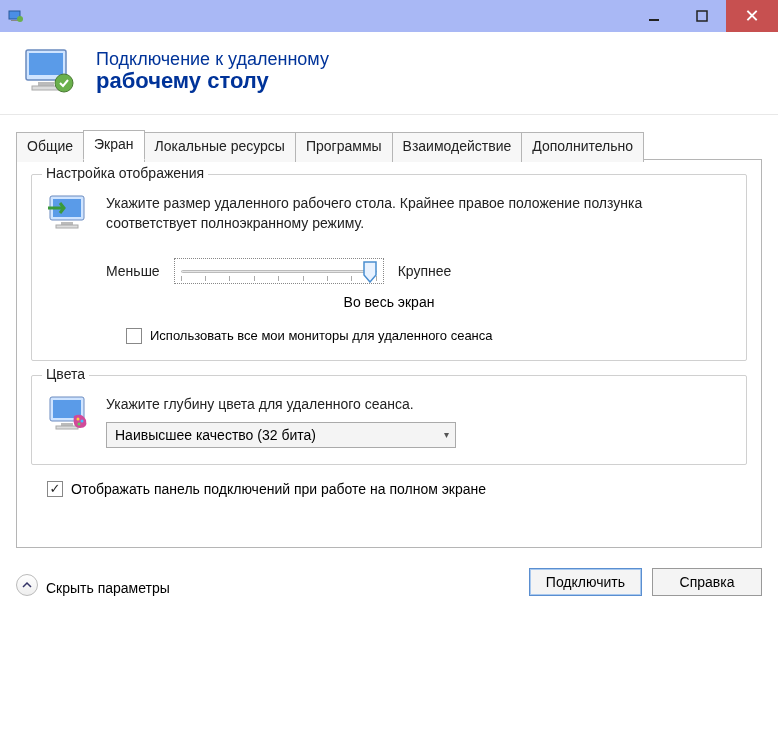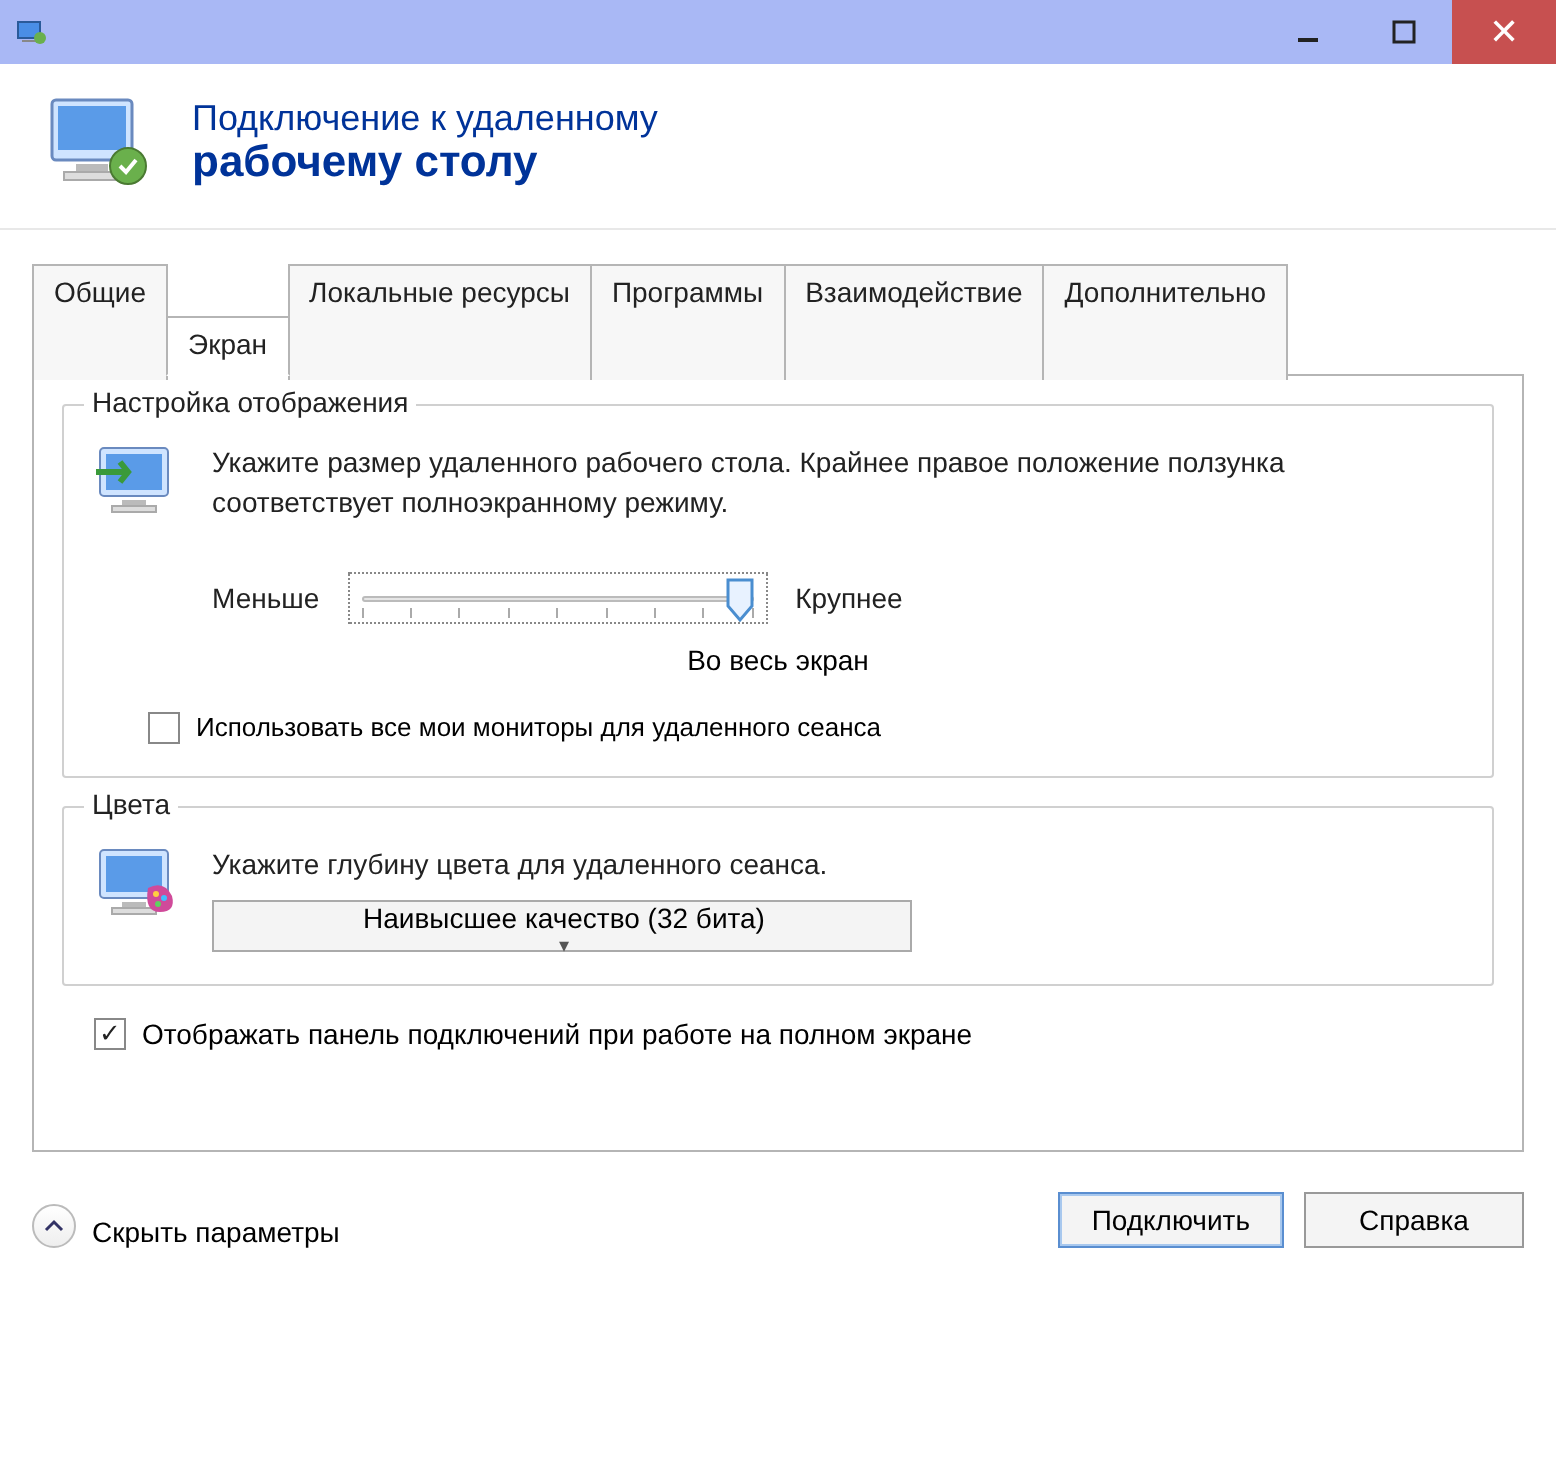--- a/index.html
+++ b/index.html
@@ -73,21 +73,20 @@
       color: #222;
       margin-right: -1px;
       position: relative;
     }
     .tab.active {
       background: #fff;
       border-bottom: 1px solid #fff;
       z-index: 3;
       top: 0;
       padding-bottom: 7px;
-      margin-top: 28px;
     }
     .tab:not(.active){ top: 2px; }
     .tabpanel {
       border: 1px solid #b5b5b5;
       background: #fff;
       padding: 14px 14px 10px 14px;
       position: relative;
       z-index: 1;
     }
     .groupbox {
@@ -144,21 +143,21 @@
       width: 14px; height: 22px;
     }
     .slider-caption {
       text-align: center;
       margin: 10px 0 0 0;
       font-size: 14px;
     }
     .checkbox-row {
       display: flex;
       align-items: center;
-      margin: 18px 0 0 28px;
+      margin: 18px 0 0 80px;
       gap: 8px;
     }
     .checkbox {
       width: 16px; height: 16px;
       border: 1px solid #888;
       background: #fff;
       display: flex; align-items: center; justify-content: center;
       flex-shrink: 0;
     }
     .checkbox.checked::after {
@@ -171,21 +170,20 @@
       margin: 8px 0 0 0;
       width: 350px;
       height: 26px;
       border: 1px solid #aaa;
       background: #f4f4f4;
       display: flex;
       align-items: center;
       justify-content: space-between;
       padding: 0 6px 0 8px;
       font-size: 14px;
-      flex-direction: column;
     }
     .select-arrow { font-size: 10px; color: #555; }
     .bottom-check {
       display: flex;
       align-items: center;
       gap: 8px;
       margin: 16px 0 40px 16px;
       font-size: 14px;
     }
     .footer {

